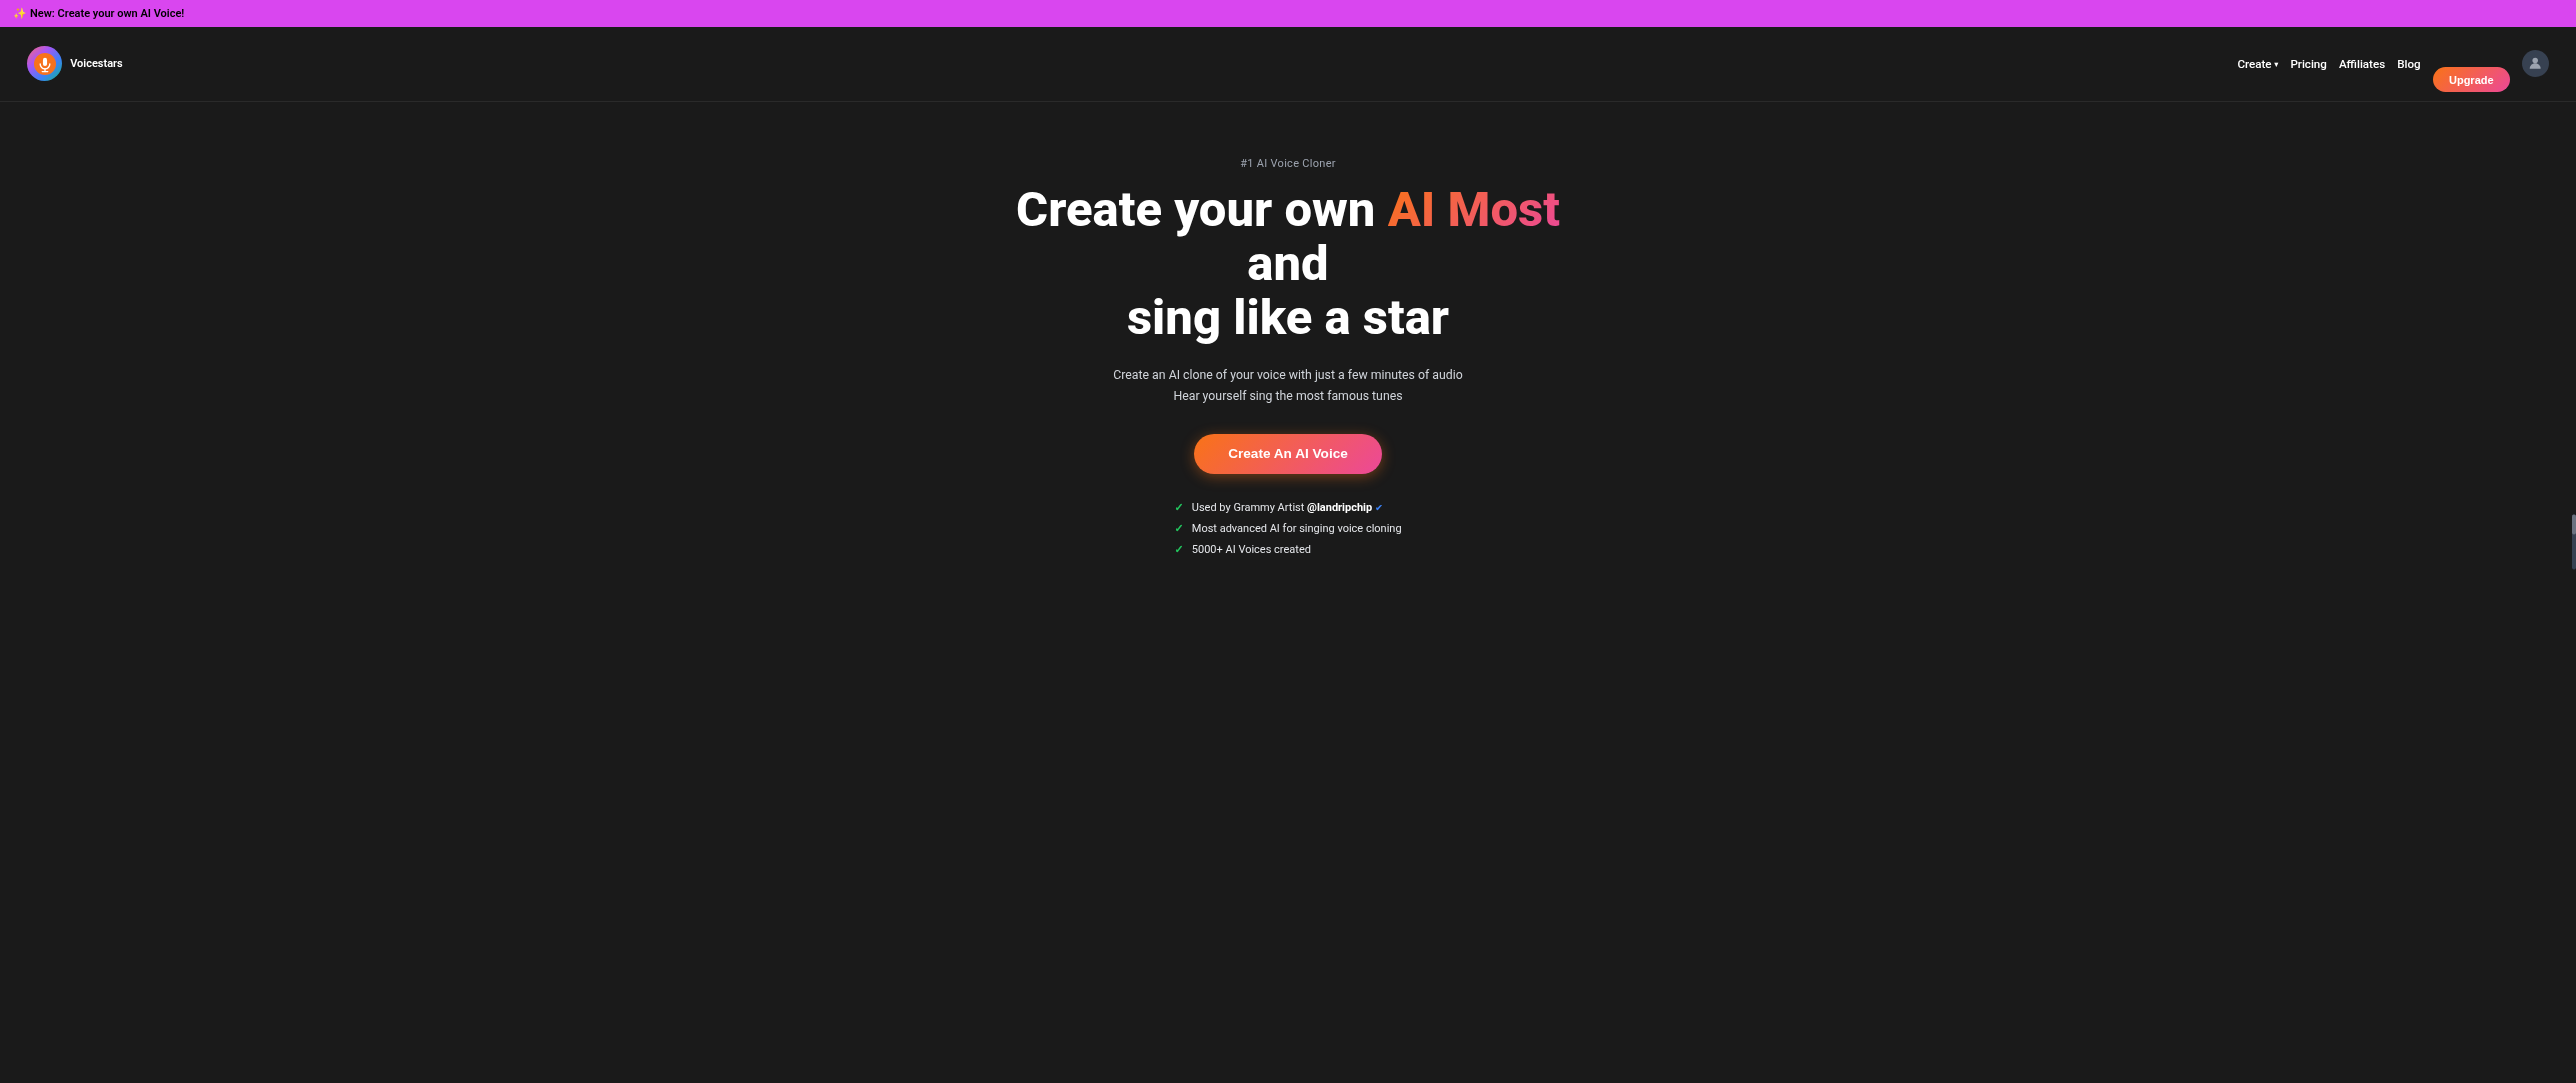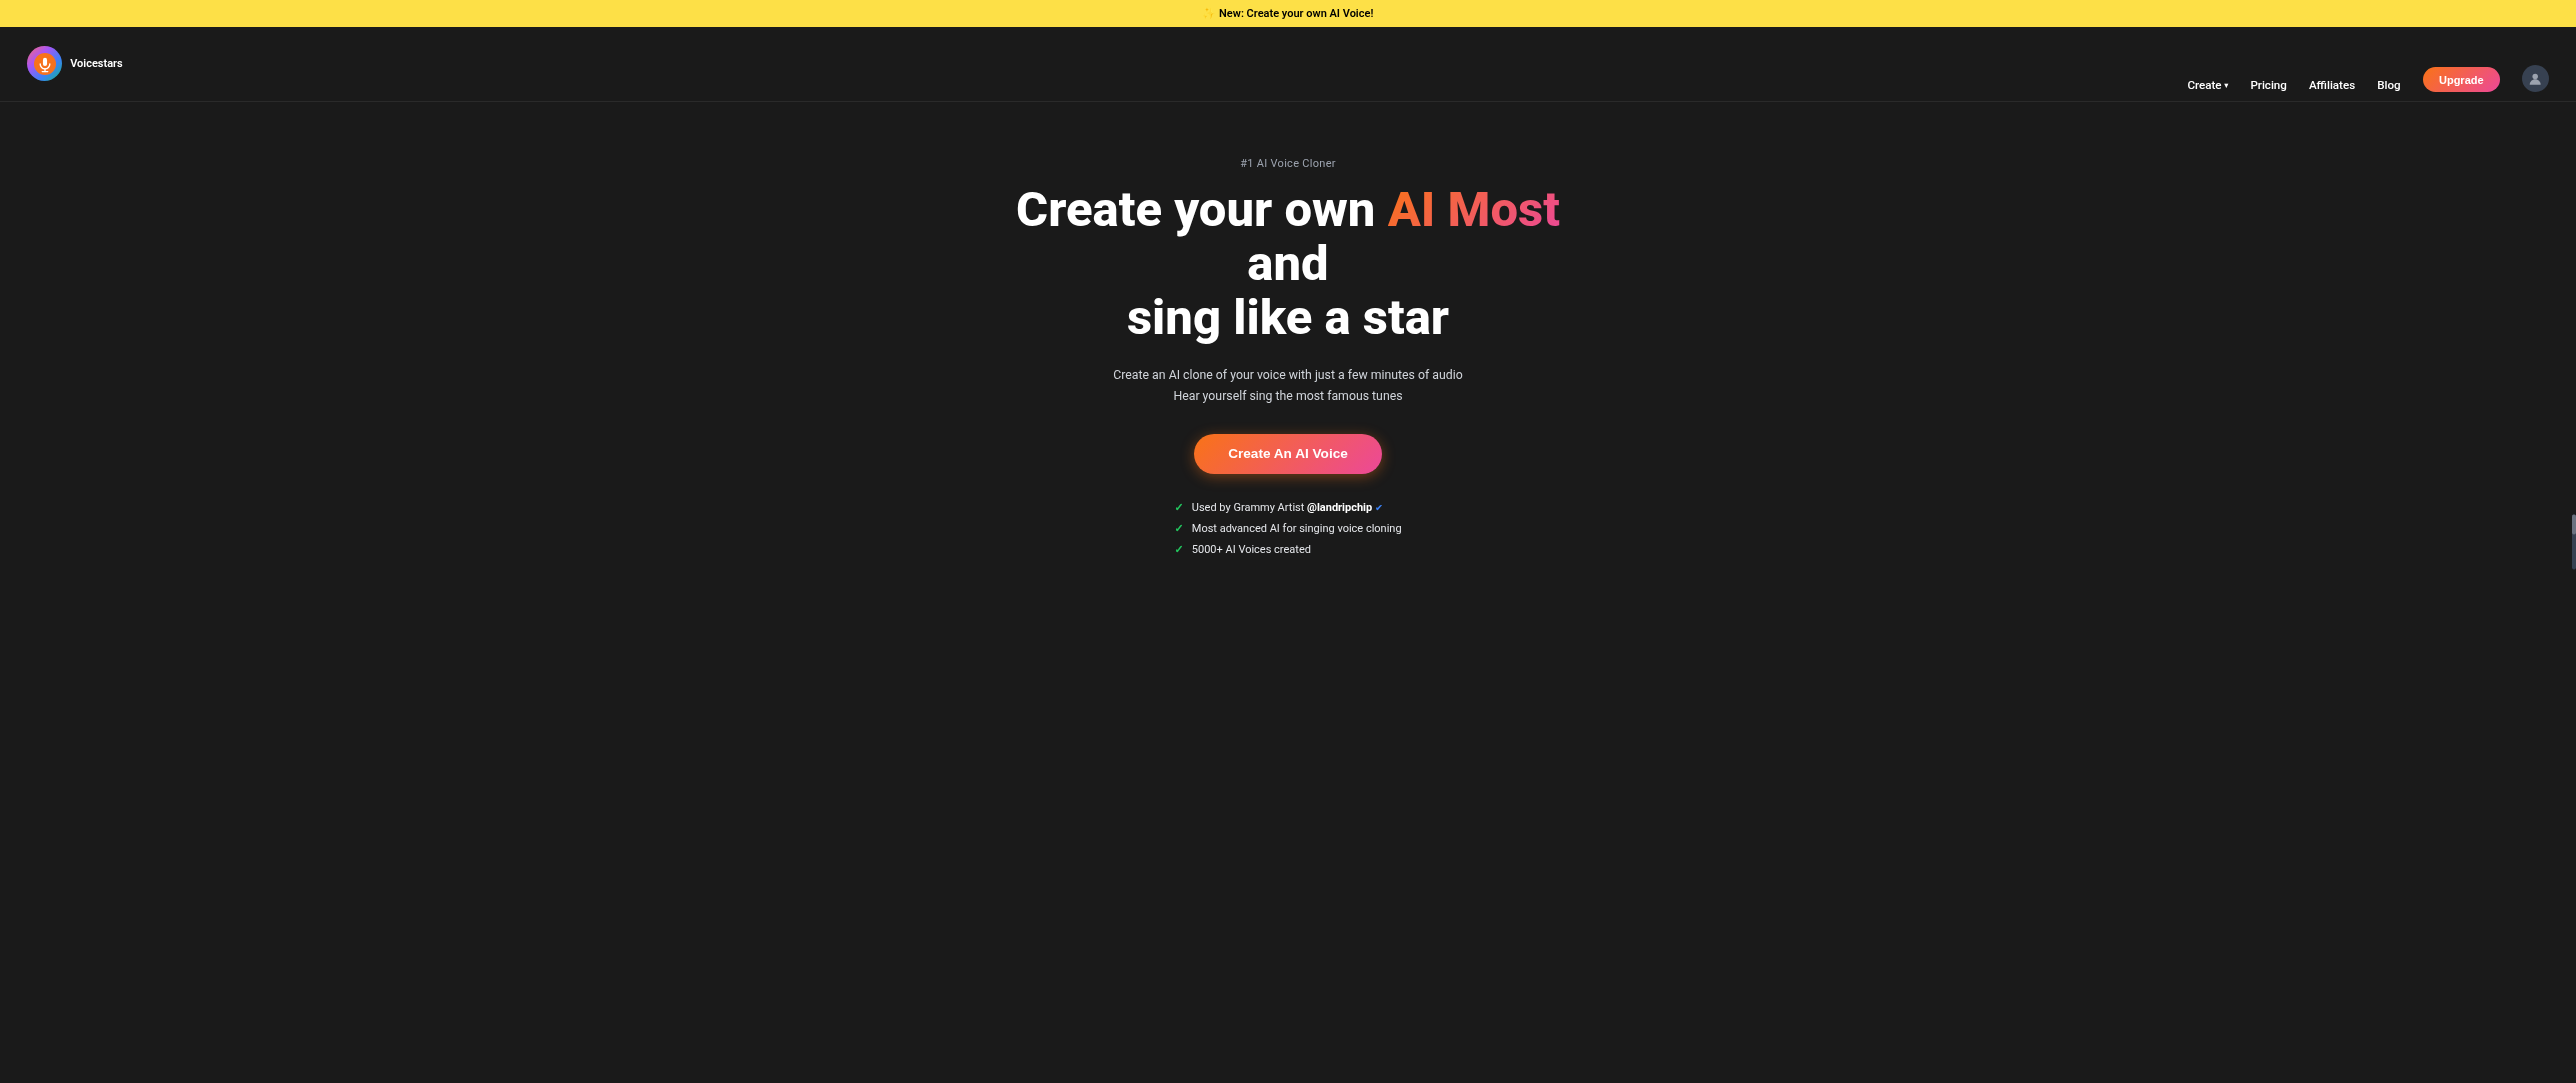--- a/index.html
+++ b/index.html
@@ -11,22 +11,21 @@
     body {
       background-color: #1a1a1a;
       font-family: -apple-system, BlinkMacSystemFont, 'Segoe UI', Roboto, Helvetica, Arial, sans-serif;
       color: #ffffff;
       min-height: 100vh;
       overflow-x: hidden;
     }
 
     
     .announcement-bar {
-      background-color: #fde047;
-      text-align: center;
+      background-color: #d946ef;
       padding: 6.8px 13.6px;
       font-size: 11px;
       font-weight: 600;
       color: #000000;
       width: 100%;
     }
 
     
     .navbar {
       background-color: #1a1a1a;
@@ -62,22 +61,22 @@
     }
 
     .brand-name {
       font-size: 11px;
       font-weight: 600;
       color: #ffffff;
     }
 
     .navbar-right {
       display: flex;
-      align-items: flex-end;
-      gap: 22px;
+      align-items: center;
+      gap: 12px;
     }
 
     .nav-link {
       color: #ffffff;
       text-decoration: none;
       font-size: 11.6px;
       font-weight: 500;
       cursor: pointer;
     }
 

